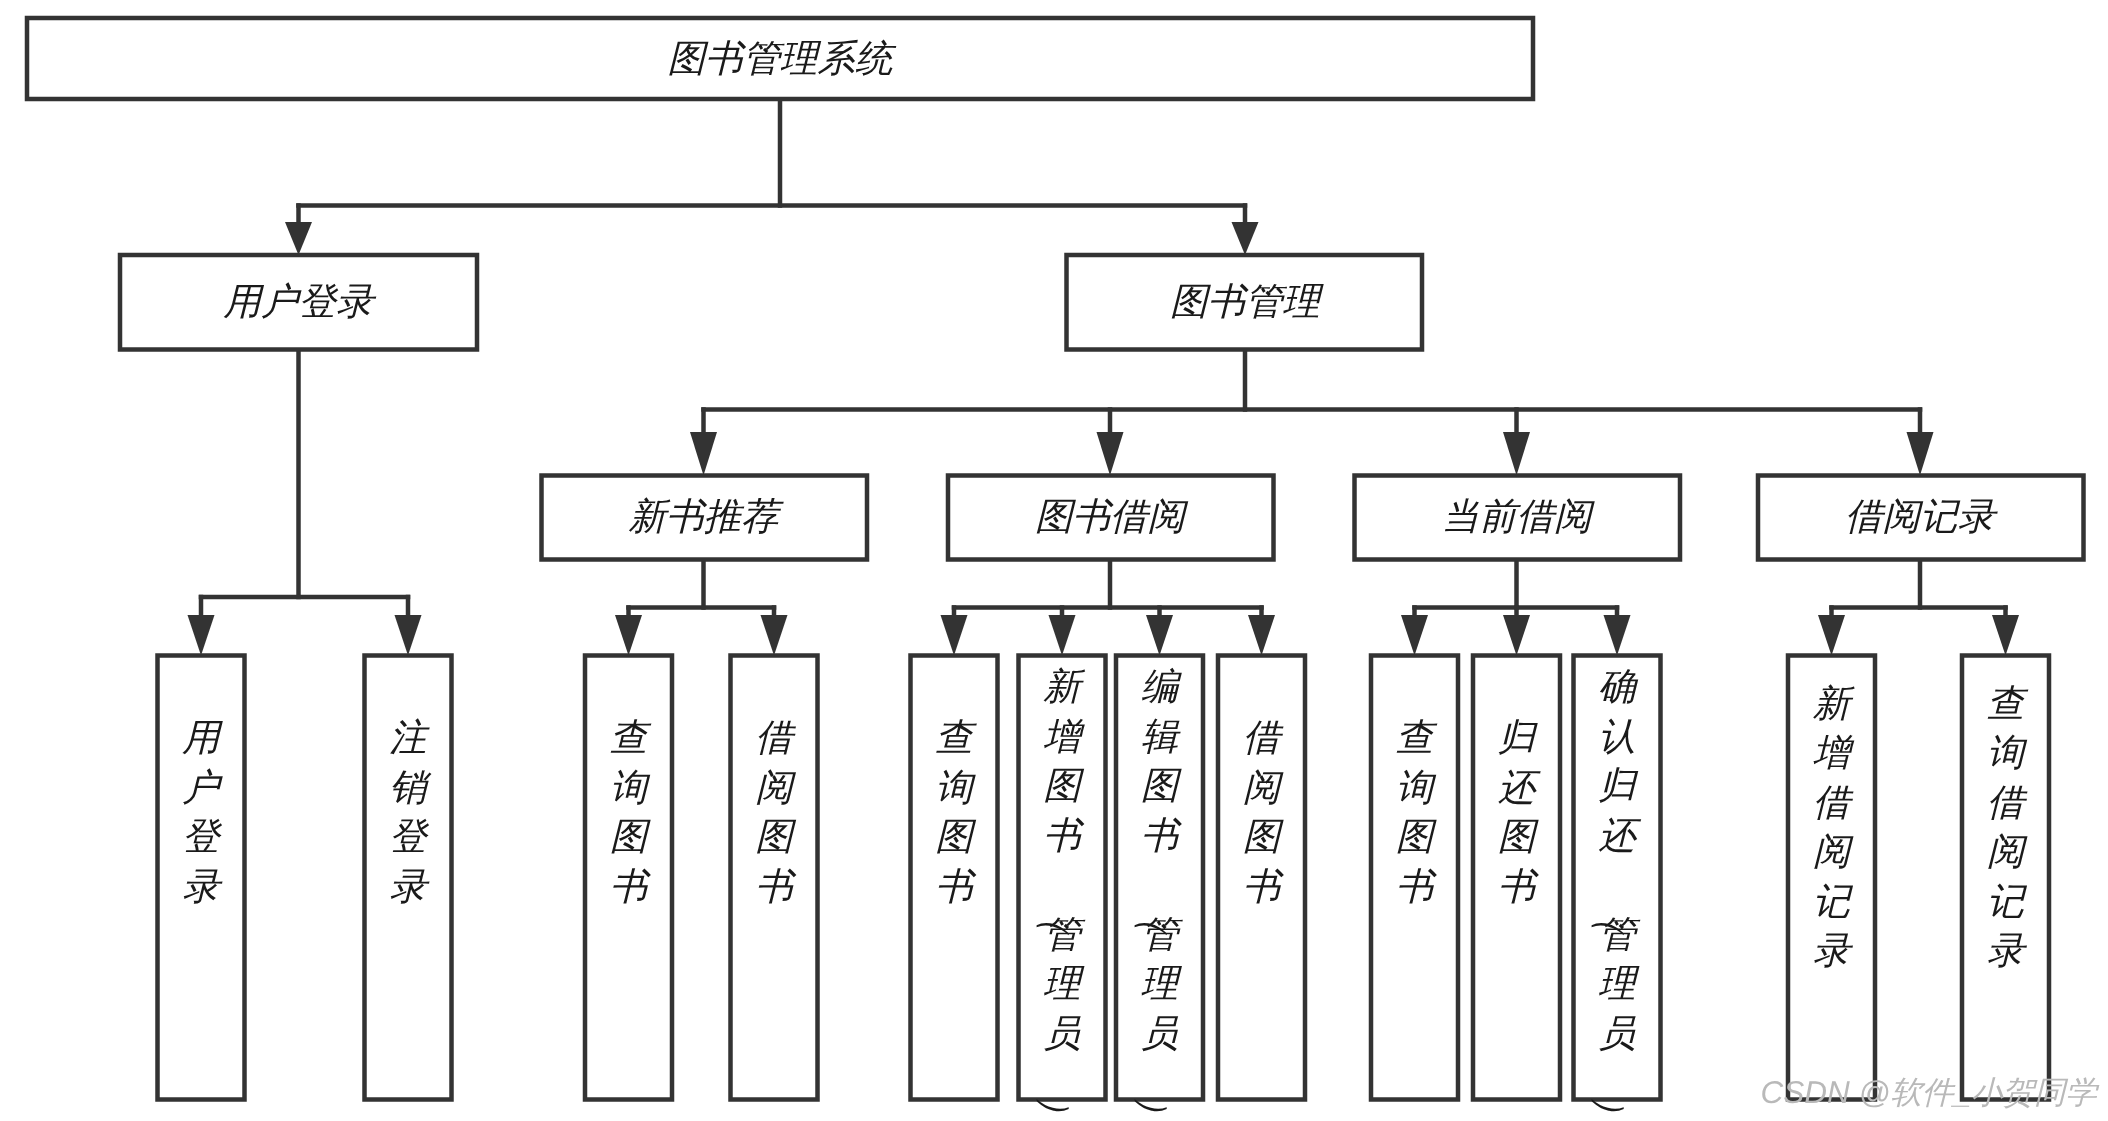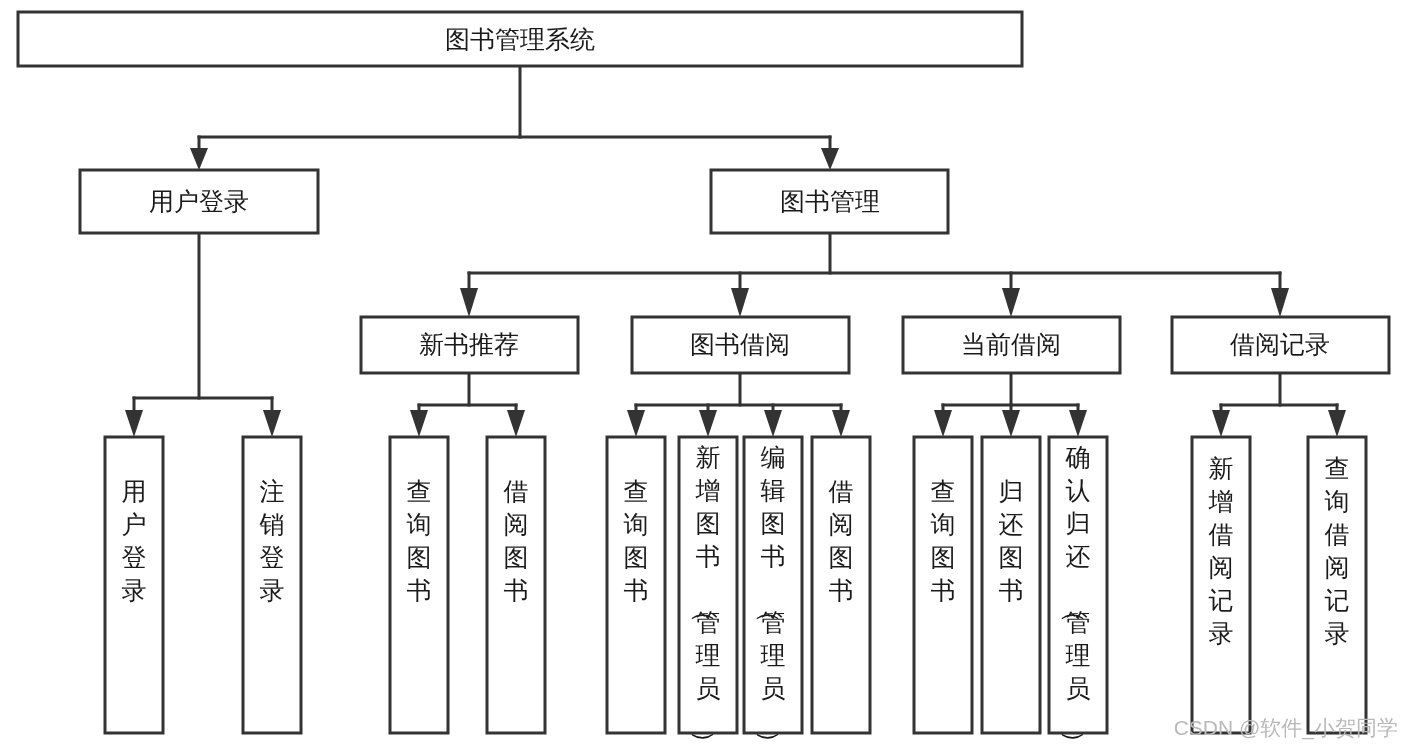--- a/index.html
+++ b/index.html
@@ -13,20 +13,21 @@
     font-family: "Liberation Sans", "DejaVu Sans", sans-serif;
     overflow: hidden;
     position: relative;
   }
   #diagram-root {
     position: absolute;
     left: 0;
     top: 0;
     width: 1405px;
     height: 747px;
+    font-style: italic;
   }
   svg.flow {
     display: block;
     width: 1405px;
     height: 747px;
   }
   .node-rect {
     fill: #ffffff;
     stroke: #333333;
     stroke-width: 3;

